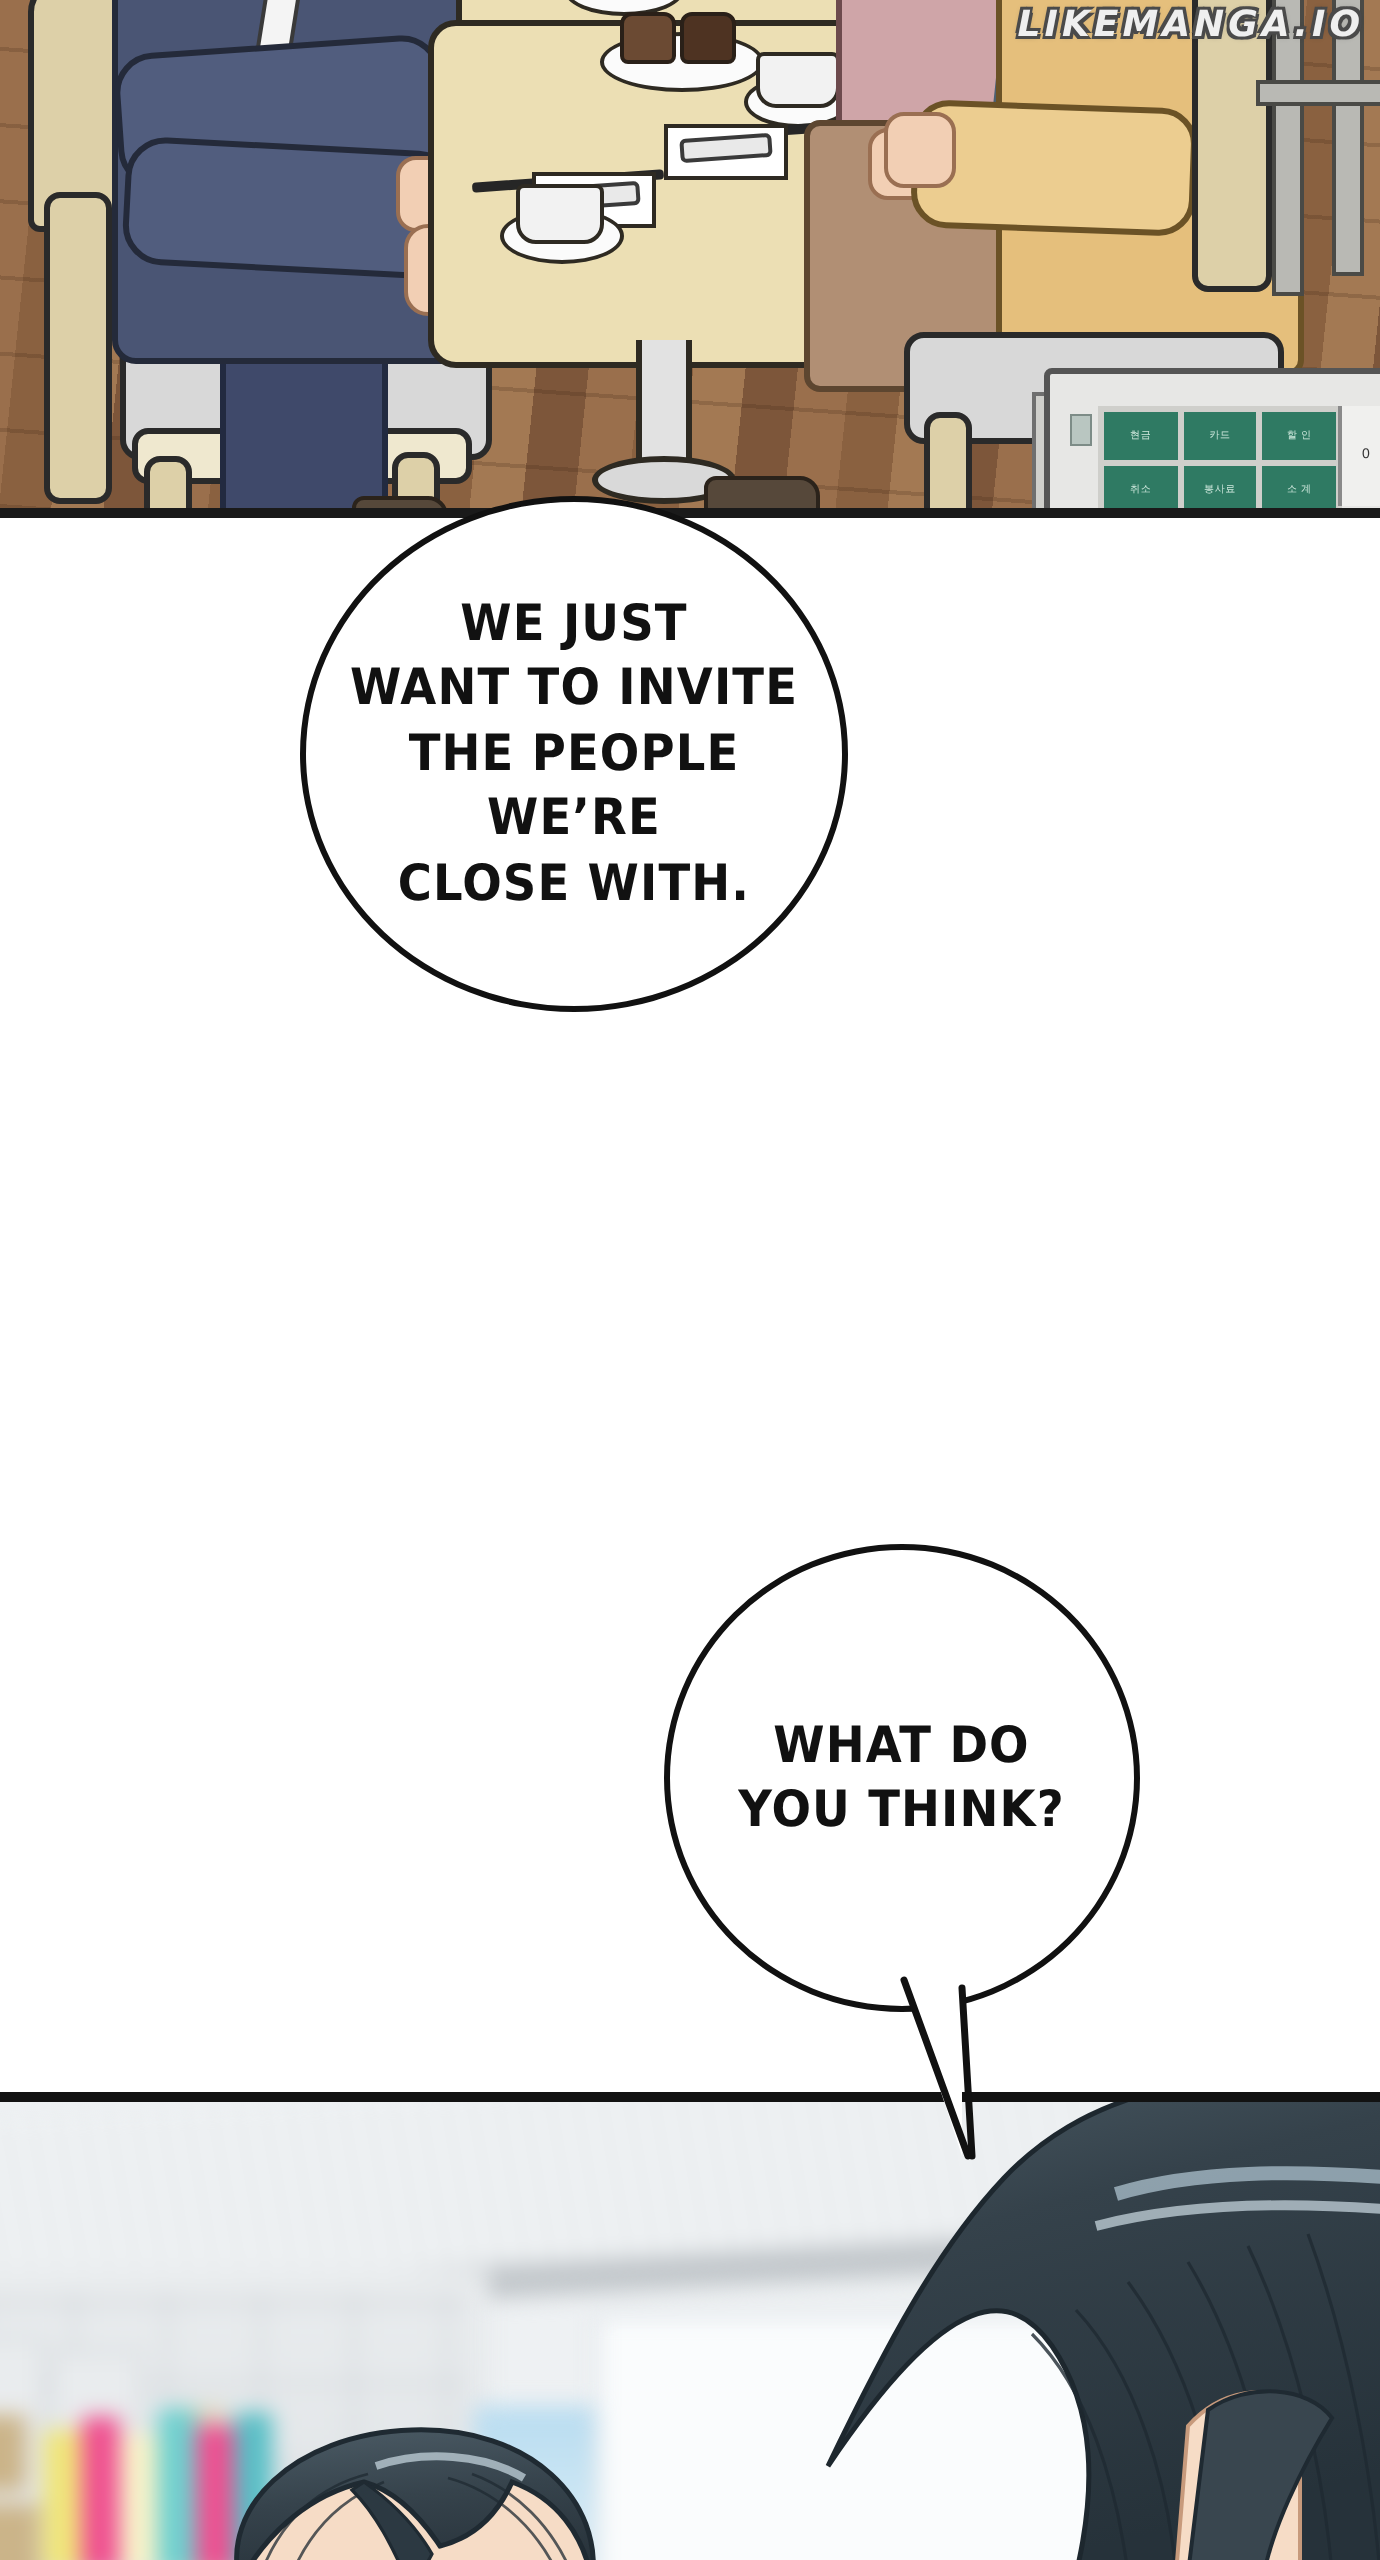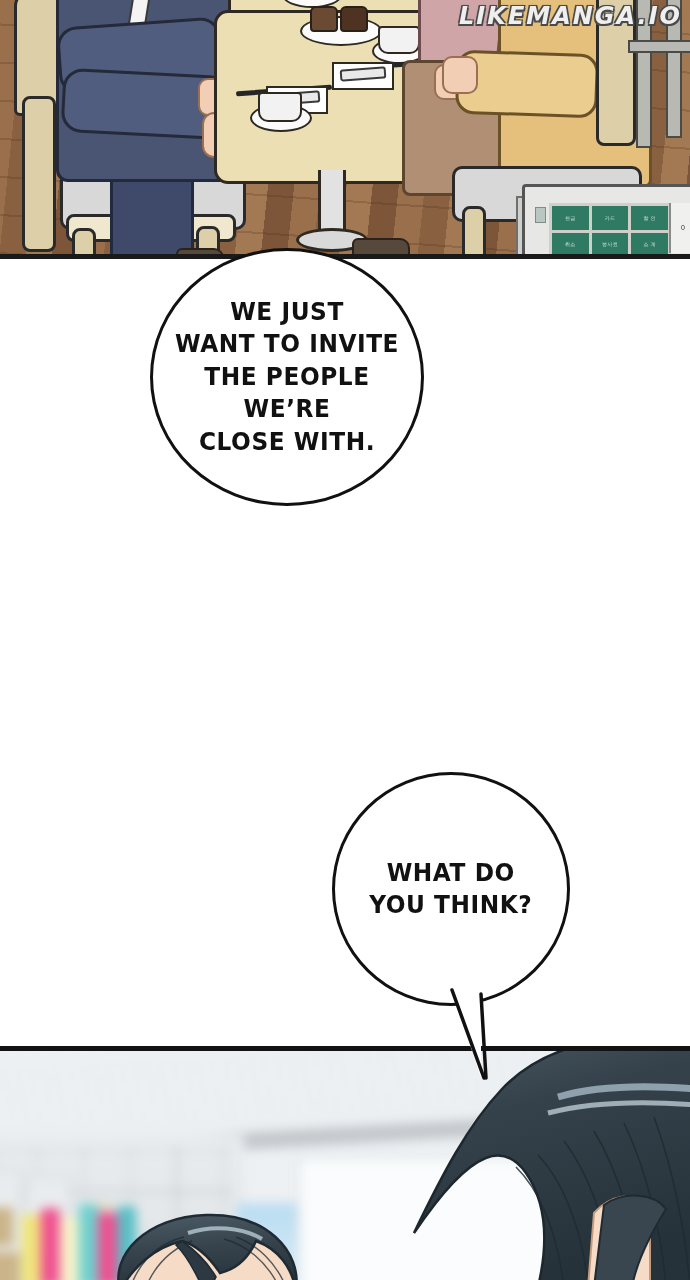--- a/index.html
+++ b/index.html
@@ -236,21 +236,21 @@
   }
 
   
   #watermark {
     position: absolute;
     top: 2px;
     right: 8px;
     font-family: "DejaVu Sans", sans-serif;
     font-style: italic;
     font-weight: bold;
-    font-size: 24px;
+    font-size: 18px;
     letter-spacing: 2px;
     color: #efefef;
     text-shadow:
       -1.5px -1.5px 0 #4a4a4a,
        1.5px -1.5px 0 #4a4a4a,
       -1.5px  1.5px 0 #4a4a4a,
        1.5px  1.5px 0 #4a4a4a,
        0 0 3px rgba(0,0,0,.35);
     white-space: nowrap;
     pointer-events: none;

